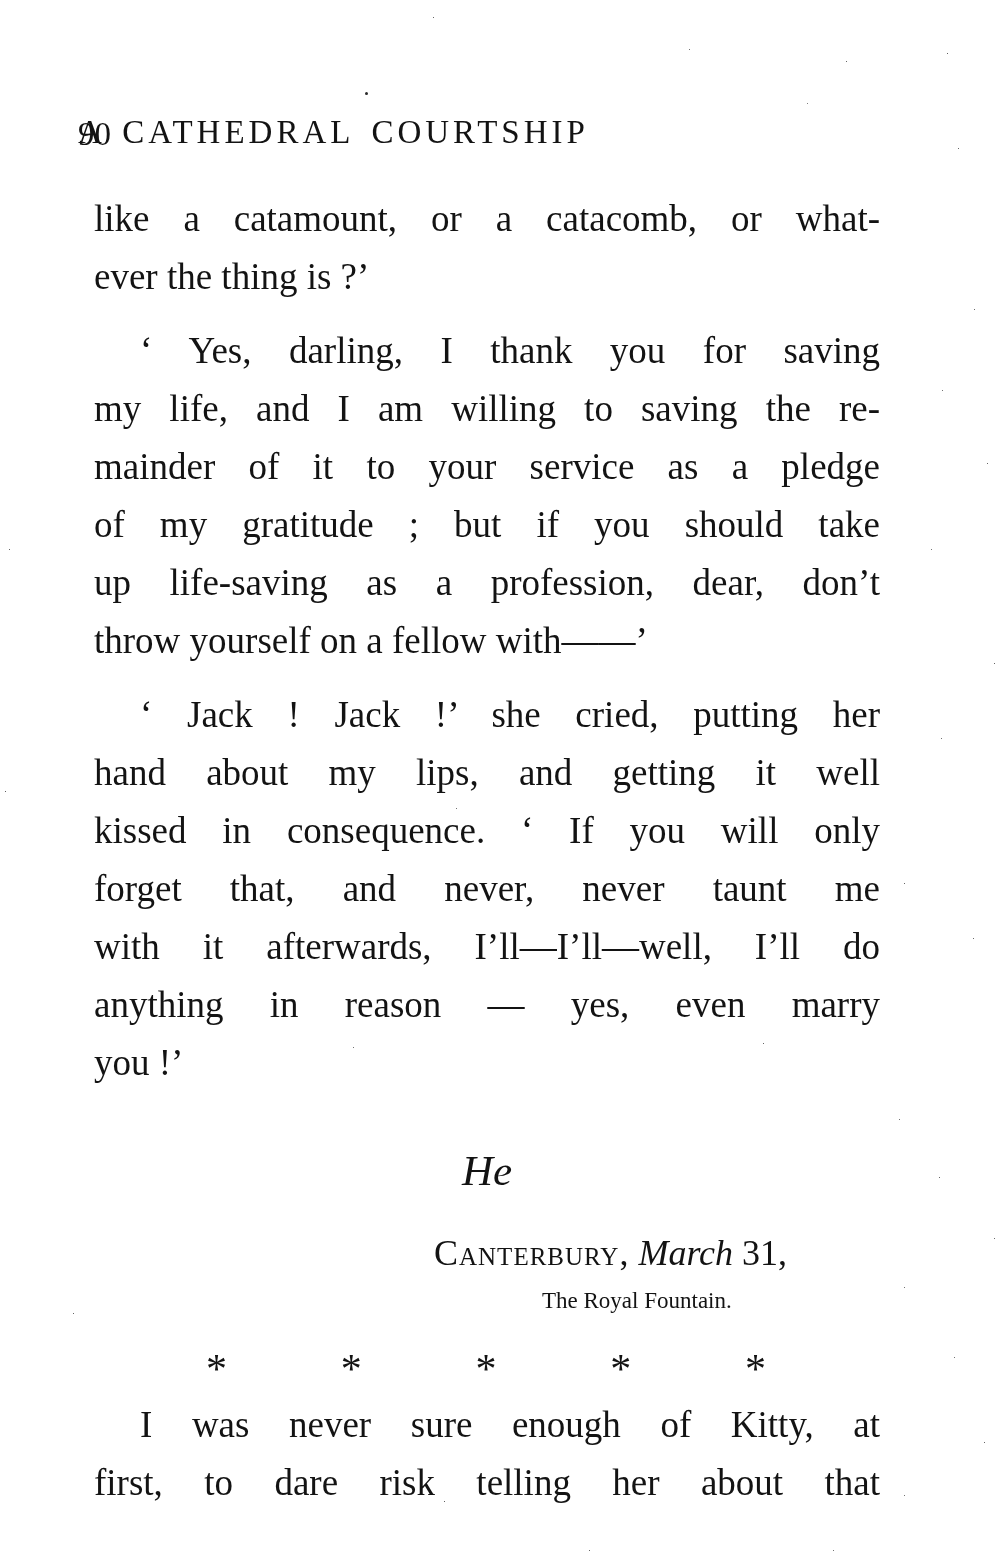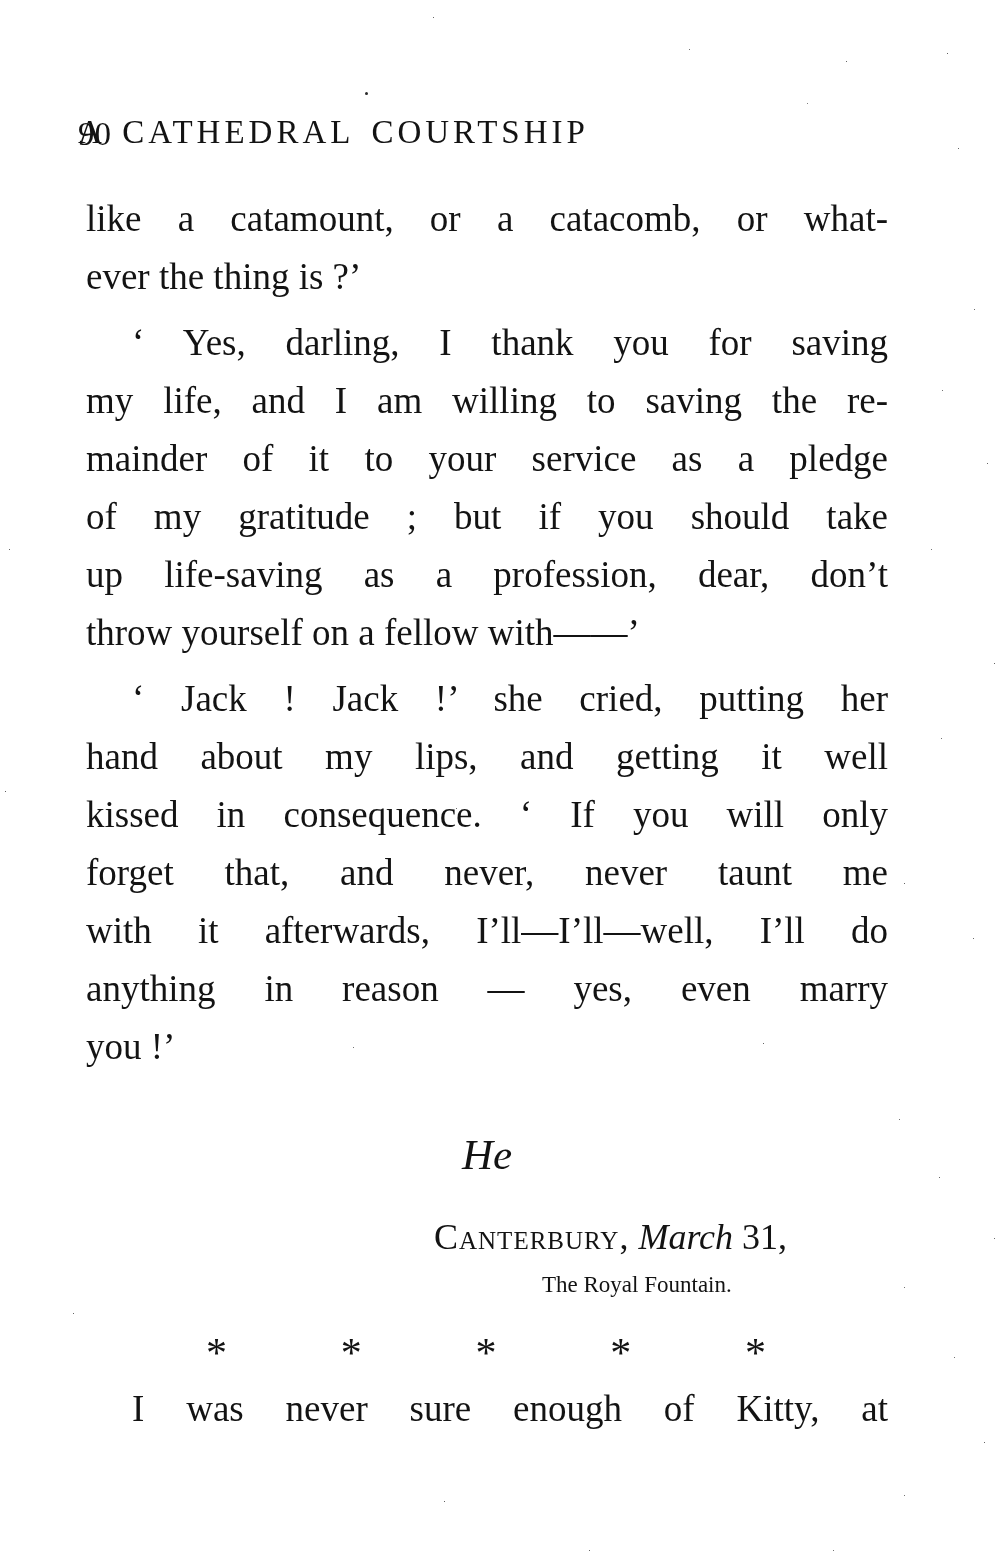--- a/index.html
+++ b/index.html
@@ -24,21 +24,21 @@
     position:absolute;left:0;top:4px;
     font-size:33px;line-height:36px;
   }
   .running-title{
     text-align:left;
     font-size:33px;line-height:40px;
     letter-spacing:4px;
     word-spacing:6px;
   }
   
-  .para{margin:8px;padding:0;}
+  .para{margin:16px;padding:0;}
   .l{
     font-size:37px;
     line-height:58px;
     height:58px;
     white-space:nowrap;
   }
   .j{
     text-align:justify;
     text-align-last:justify;
     white-space:normal;
@@ -171,16 +171,17 @@
     <div class="stars">
       <span>*</span>
       <span>*</span>
       <span>*</span>
       <span>*</span>
       <span>*</span>
     </div>
 
     <div class="para p4">
       <div class="l j ind">I was never sure enough of Kitty, at</div>
+      <div class="l j">first, to dare risk telling her about that</div>
     </div>
 
   </div>
 </div>
 
 </body></html>

